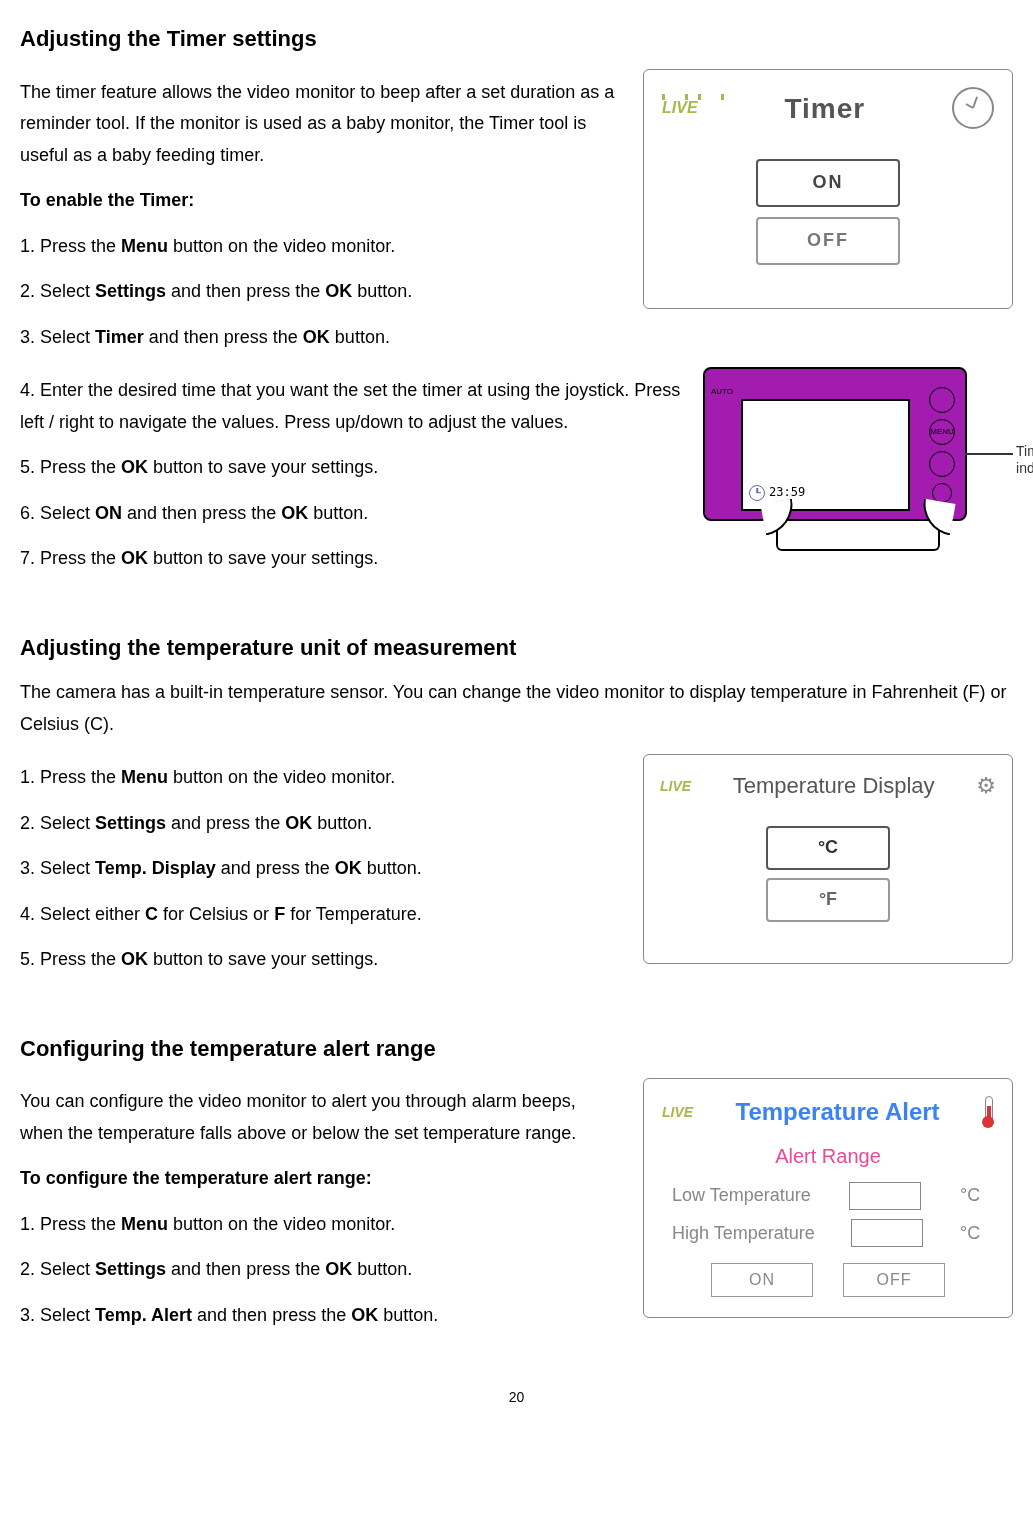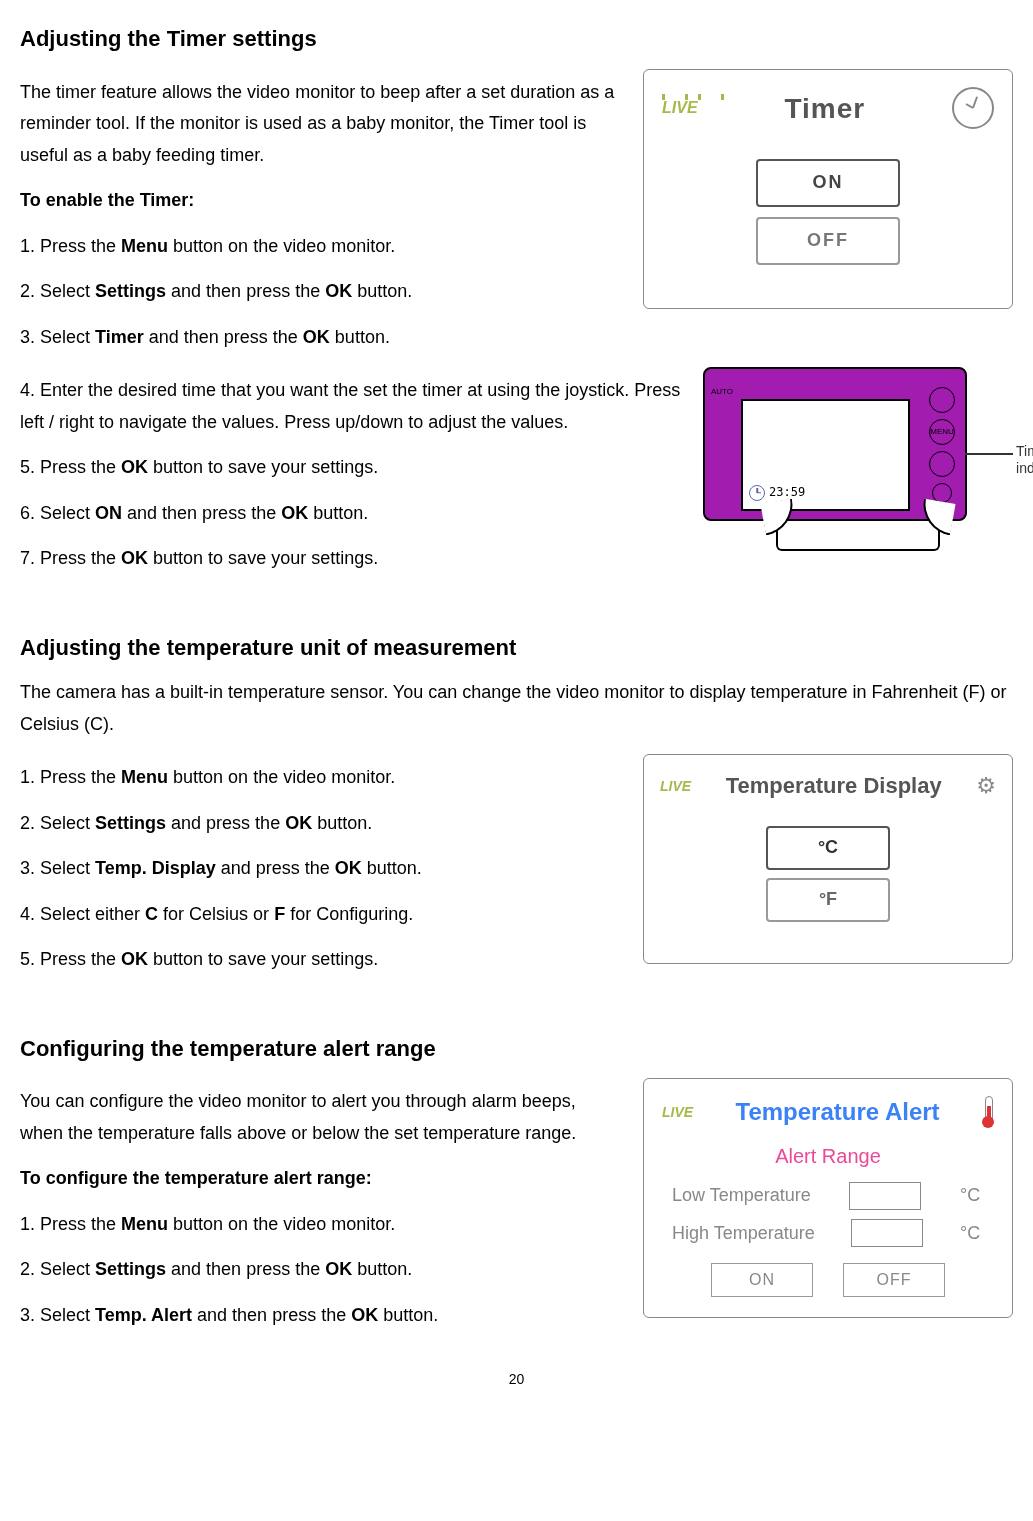--- a/index.html
+++ b/index.html
@@ -76,21 +76,21 @@
   .callout-line {
     position:absolute; right:0px; top:86px; width:48px; height:1.5px; background:#333;
   }
 
   
   .fig-temp {
     width:370px; height:210px; border:1px solid #888; border-radius:6px; background:#fff;
     padding:12px 16px; box-sizing:border-box; position:relative;
   }
   .fig-temp .hdr { display:flex; align-items:center; justify-content:space-between; gap:6px; }
-  .fig-temp .title { font-weight:bold; color:#555; font-size:22px; white-space:nowrap; }
+  .fig-temp .title { font-weight:normal; color:#555; font-size:22px; white-space:nowrap; }
   .gear-icon { font-size:22px; color:#888; }
   .live2 { color:#a9b84a; font-style:italic; font-weight:bold; font-size:14px; }
   .opt-stack2 { margin-top:20px; display:flex; flex-direction:column; align-items:center; gap:8px; }
   .opt-box { width:120px; height:40px; border:2px solid #999; border-radius:4px; display:flex; align-items:center; justify-content:center; color:#666; font-weight:bold; font-size:18px; }
   .opt-box.sel { border-color:#555; color:#333; }
 
   
   .fig-alert {
     width:370px; height:240px; border:1px solid #888; border-radius:6px; background:#fff;
     padding:12px 18px; box-sizing:border-box;
@@ -103,21 +103,21 @@
   .thermo::before { content:""; position:absolute; left:3px; top:0; width:6px; height:22px; border:1.5px solid #888; border-radius:4px 4px 0 0; }
   .thermo::after { content:""; position:absolute; left:0; bottom:0; width:12px; height:12px; background:#d33; border-radius:50%; }
   .thermo-stem { position:absolute; left:5px; top:10px; width:4px; height:14px; background:#d33; }
   .alert-lbl { text-align:center; color:#ec4899; font-size:20px; margin-top:6px; }
   .range-row { display:flex; align-items:center; justify-content:space-between; margin-top:6px; color:#888; font-size:18px; padding:0 10px; }
   .inp-box { width:70px; height:26px; border:1.5px solid #888; }
   .unit-lbl { width:24px; text-align:left; }
   .onoff-row { display:flex; gap:30px; justify-content:center; margin-top:14px; }
   .onoff-btn { width:100px; height:32px; border:1.5px solid #999; display:flex; align-items:center; justify-content:center; color:#888; font-size:16px; letter-spacing:1px; }
 
-  .page-num { text-align:center; font-size:14px; margin-top:22px; }
+  .page-num { text-align:center; font-size:14px; margin-top:40px; }
 </style>
 </head>
 <body>
 
 <h2>Adjusting the Timer settings</h2>
 
 <div class="content-row">
   <div class="text-col">
     <p>The timer feature allows the video monitor to beep after a set duration as a reminder tool. If the monitor is used as a baby monitor, the Timer tool is useful as a baby feeding timer.</p>
     <p class="bold">To enable the Timer:</p>
@@ -173,21 +173,21 @@
 </div>
 
 <h2 class="section-spacer">Adjusting the temperature unit of measurement</h2>
 <p>The camera has a built-in temperature sensor. You can change the video monitor to display temperature in Fahrenheit (F) or Celsius (C).</p>
 
 <div class="content-row">
   <div class="text-col">
     <p><span>1. Press the </span><span class="bold">Menu</span><span> button on the video monitor.</span></p>
     <p><span>2. Select </span><span class="bold">Settings</span><span> and press the </span><span class="bold">OK</span><span> button.</span></p>
     <p><span>3. Select </span><span class="bold">Temp. Display</span><span> and press the </span><span class="bold">OK</span><span> button.</span></p>
-    <p><span>4. Select either </span><span class="bold">C</span><span> for Celsius or </span><span class="bold">F</span><span> for Configuring.</span></p>
+    <p><span>4. Select either </span><span class="bold">C</span><span> for Celsius or </span><span class="bold">F</span><span> for Temperature.</span></p>
     <p><span>5. Press the </span><span class="bold">OK</span><span> button to save your settings.</span></p>
   </div>
   <div class="fig-col">
     <div class="fig-temp">
       <div class="hdr">
         <span class="live2">LIVE</span>
         <span class="title">Temperature Display</span>
         <span class="gear-icon">⚙</span>
       </div>
       <div class="opt-stack2">

